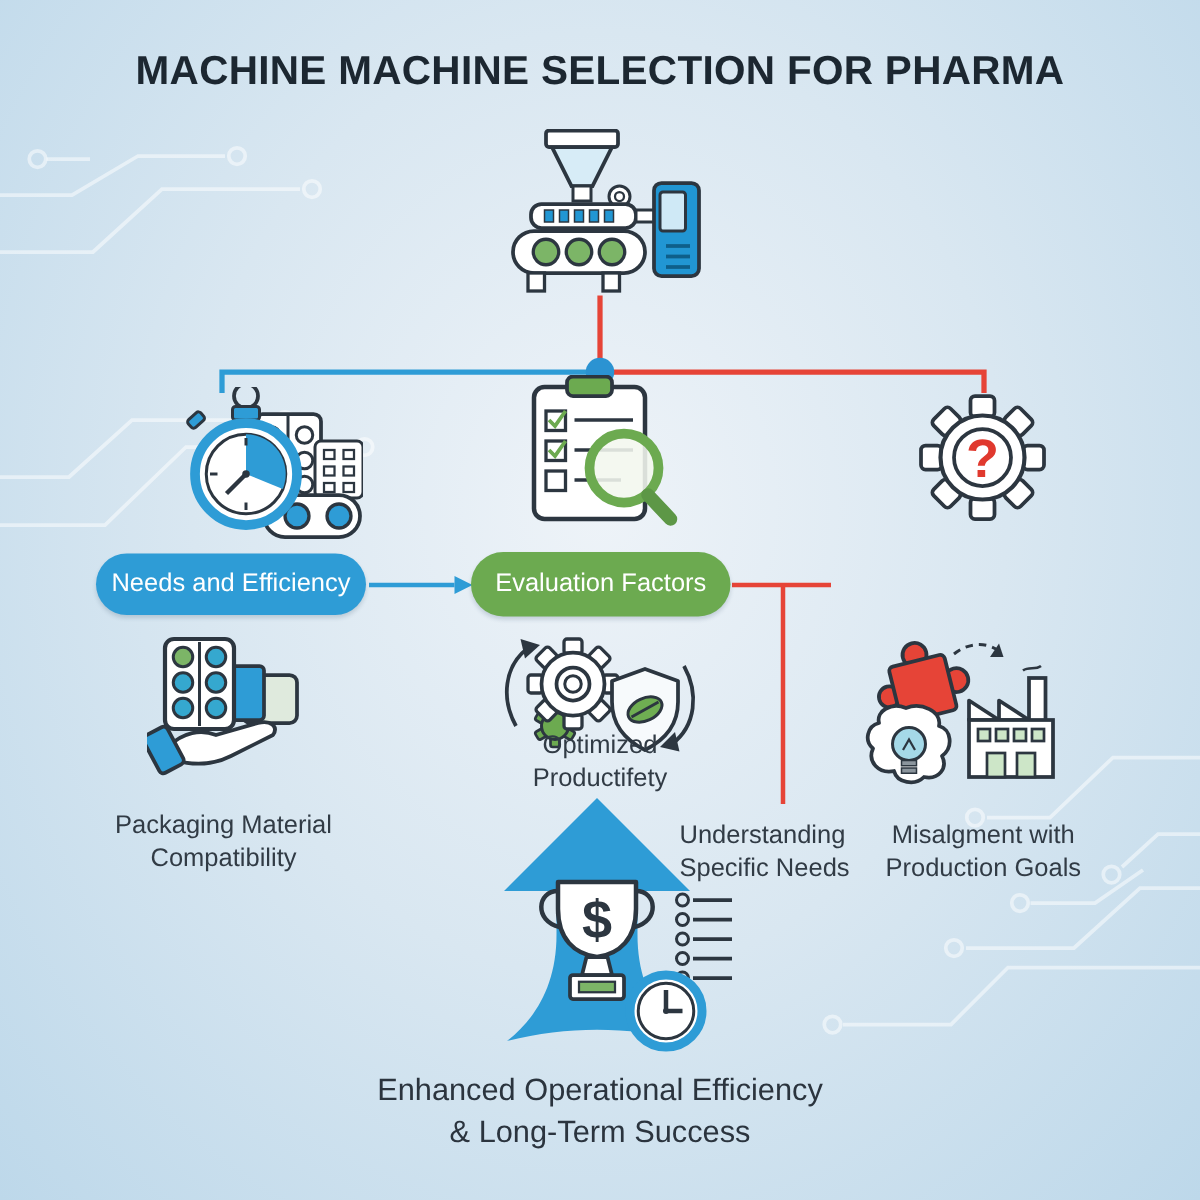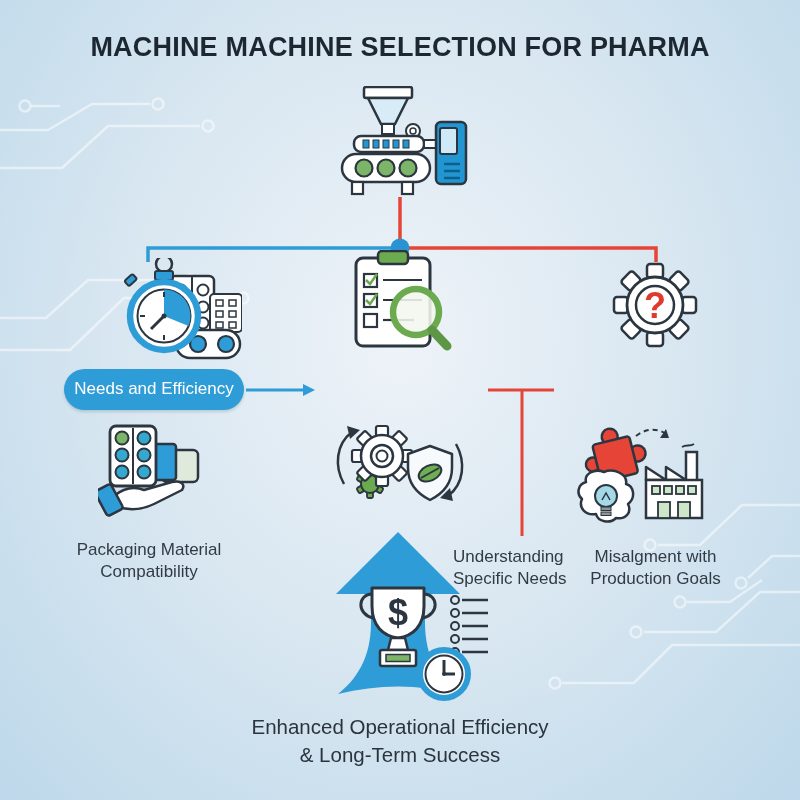--- a/index.html
+++ b/index.html
@@ -149,20 +149,21 @@
       <rect x="39" y="6" width="16" height="14" rx="3" transform="rotate(225 47 47)"></rect>
       <rect x="39" y="6" width="16" height="14" rx="3" transform="rotate(270 47 47)"></rect>
       <rect x="39" y="6" width="16" height="14" rx="3" transform="rotate(315 47 47)"></rect>
     </g>
     <circle cx="47" cy="47" r="28" fill="#fff" stroke="#2c3640" stroke-width="2.8"></circle>
     <circle cx="47" cy="47" r="19" fill="#fff" stroke="#2c3640" stroke-width="2.5"></circle>
     <text x="47" y="60" text-anchor="middle" font-size="36" font-weight="bold" fill="#e0392e" font-family="Liberation Sans, sans-serif">?</text>
   </svg>
 
   <div class="pill pill-blue">Needs and Efficiency</div>
+  <div class="pill pill-green">Evaluation Factors</div>
 
   <svg class="icon" style="left:98px;top:424px" width="115" height="100" viewBox="0 0 115 100">
     <rect x="64" y="26" width="36" height="32" rx="5" fill="#dfeadd" stroke="#2c3640" stroke-width="2.5"></rect>
     <rect x="50" y="20" width="28" height="36" rx="3" fill="#2e9cd6" stroke="#2c3640" stroke-width="2.5"></rect>
     <rect x="12" y="2" width="46" height="60" rx="6" fill="#fff" stroke="#2c3640" stroke-width="2.8"></rect>
     <line x1="35" y1="4" x2="35" y2="60" stroke="#2c3640" stroke-width="2"></line>
     <circle cx="24" cy="14" r="6.5" fill="#7cb567" stroke="#2c3640" stroke-width="2"></circle>
     <circle cx="46" cy="14" r="6.5" fill="#35a8cf" stroke="#2c3640" stroke-width="2"></circle>
     <circle cx="24" cy="31" r="6.5" fill="#35a8cf" stroke="#2c3640" stroke-width="2"></circle>
     <circle cx="46" cy="31" r="6.5" fill="#35a8cf" stroke="#2c3640" stroke-width="2"></circle>
@@ -198,20 +199,22 @@
       <rect x="46" y="6" width="12" height="10" rx="2" transform="rotate(270 52 36)"></rect>
       <rect x="46" y="6" width="12" height="10" rx="2" transform="rotate(315 52 36)"></rect>
     </g>
     <circle cx="52" cy="36" r="21" fill="#fff" stroke="#2c3640" stroke-width="2.5"></circle>
     <circle cx="52" cy="36" r="11" fill="#fff" stroke="#2c3640" stroke-width="2.5"></circle>
     <circle cx="52" cy="36" r="5.5" fill="#fff" stroke="#2c3640" stroke-width="2"></circle>
     <path d="M100,26 L122,34 V48 C122,64 112,74 100,80 C88,74 78,64 78,48 V34 Z" fill="#f7fafc" stroke="#2c3640" stroke-width="2.5" stroke-linejoin="round"></path>
     <ellipse cx="100" cy="53" rx="12" ry="7.5" transform="rotate(-25 100 53)" fill="#6fae52" stroke="#2c3640" stroke-width="2"></ellipse>
     <line x1="91" y1="58" x2="109" y2="48" stroke="#2c3640" stroke-width="2"></line>
   </svg>
+  <div class="cap cap-optimized">Optimized
+Productifety</div>
 
   <svg class="icon" style="left:570px;top:420px" width="140" height="128" viewBox="0 0 140 128">
     <path d="M66,16 C76,8 88,8 96,14" fill="none" stroke="#2c3640" stroke-width="2" stroke-dasharray="5 4"></path>
     <polygon points="99,18 90,18 96,9" fill="#2c3640"></polygon>
     <g transform="rotate(-14 45 38)">
       <circle cx="45" cy="16" r="8" fill="#e64437" stroke="#2c3640" stroke-width="2.5"></circle>
       <circle cx="68" cy="39" r="8" fill="#e64437" stroke="#2c3640" stroke-width="2.5"></circle>
       <circle cx="22" cy="39" r="7" fill="#e64437" stroke="#2c3640" stroke-width="2.5"></circle>
       <rect x="26" y="20" width="38" height="38" rx="3" fill="#e64437" stroke="#2c3640" stroke-width="2.5"></rect>
     </g>

